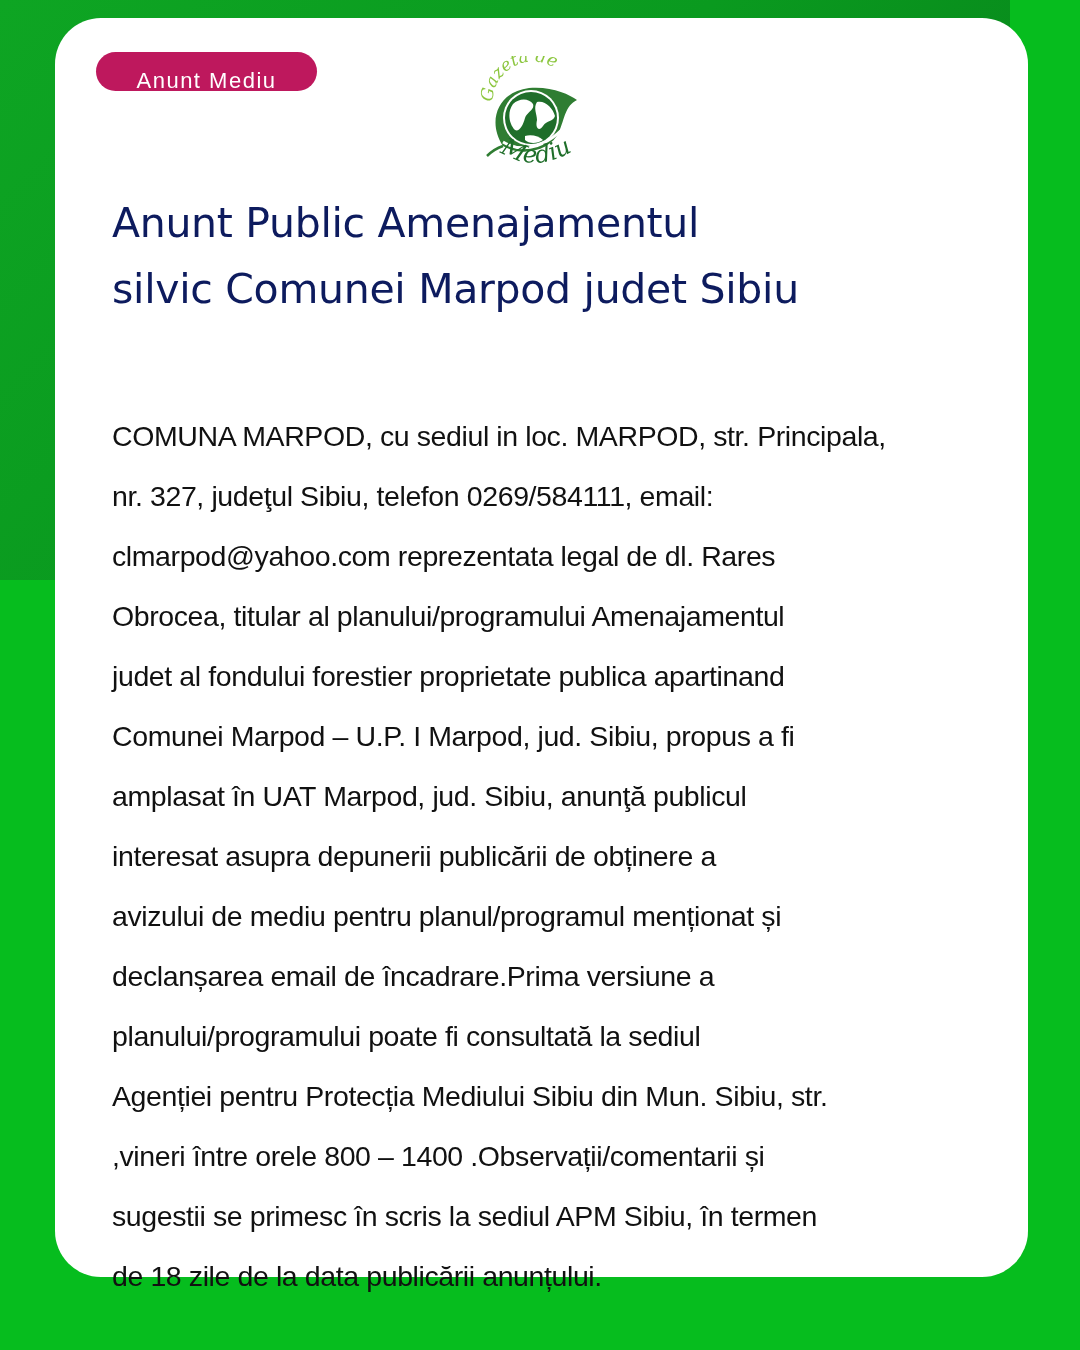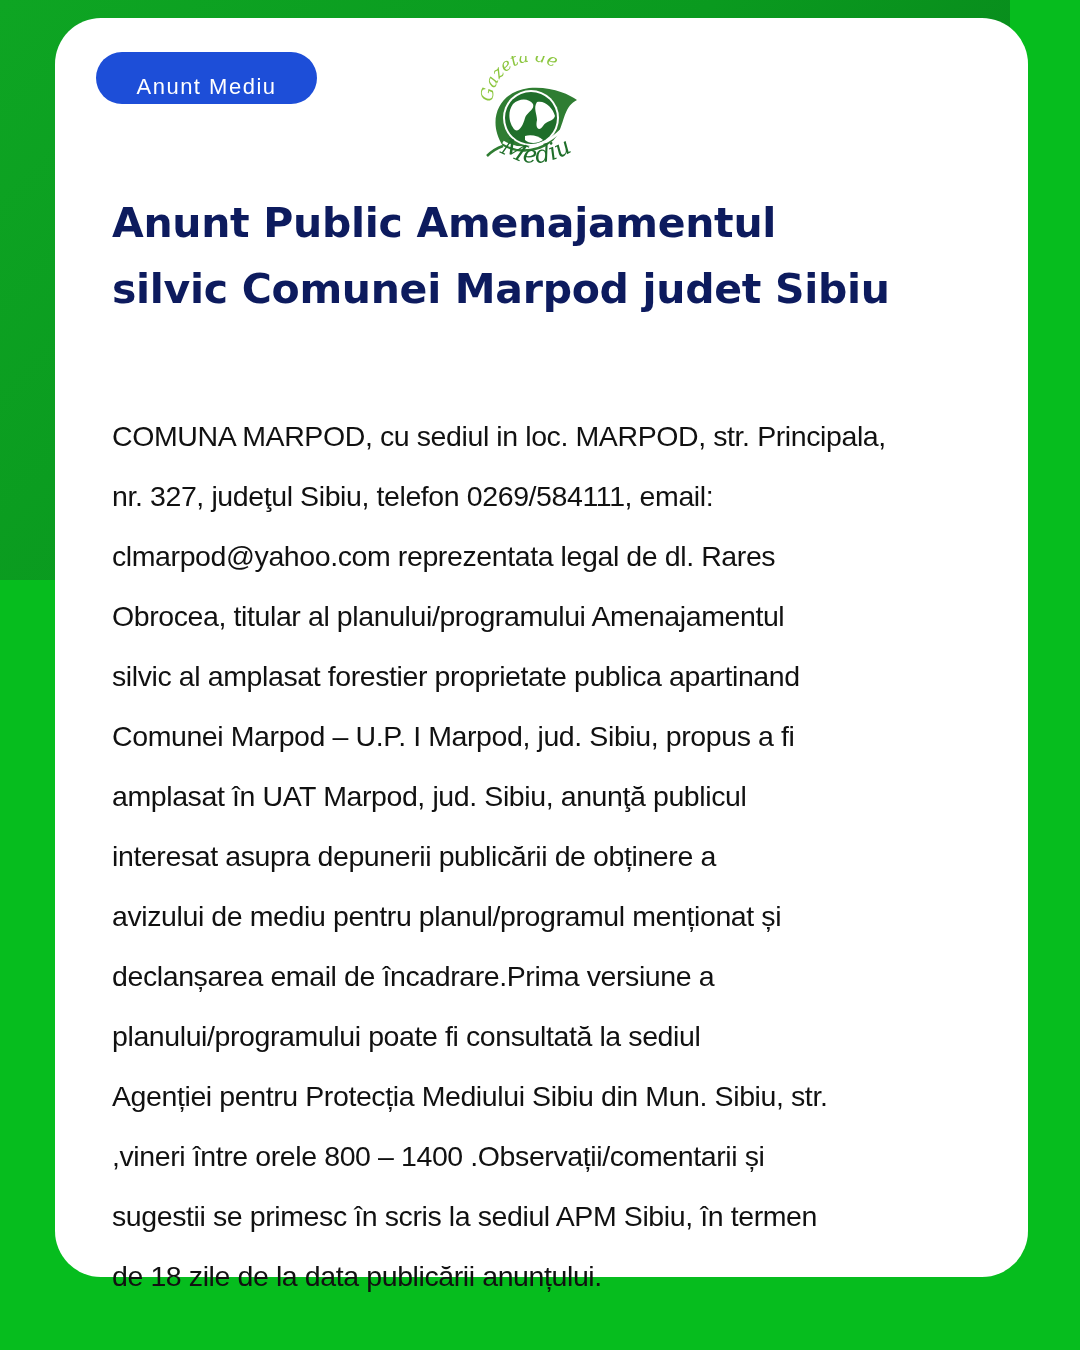--- a/index.html
+++ b/index.html
@@ -29,23 +29,23 @@
       width: 973px;
       height: 1259px;
       background: #ffffff;
       border-radius: 46px;
     }
     .badge {
       position: absolute;
       left: 41px;
       top: 34px;
       width: 221px;
-      height: 52px;
+      height: 39px;
       border-radius: 27px;
-      background: #1d4ed8;
+      background: #be185d;
       color: #ffffff;
       font-size: 22px;
       letter-spacing: 1.5px;
       display: flex;
       align-items: center;
       justify-content: center;
       box-sizing: border-box;
       padding-top: 18px;
     }
     .logo {
@@ -55,21 +55,21 @@
       width: 116px;
       height: 116px;
     }
     .title {
       position: absolute;
       left: 57px;
       top: 172px;
       width: 890px;
       margin: 0;
       font-family: "DejaVu Sans", sans-serif;
-      font-weight: bold;
+      font-weight: normal;
       font-size: 41px;
       line-height: 66px;
       color: #0d1b5e;
       letter-spacing: -0.3px;
     }
     .body-text {
       position: absolute;
       left: 57px;
       top: 381px;
       width: 880px;
@@ -127,21 +127,21 @@
   <h1 class="title">
     <span style="display:block">Anunt Public Amenajamentul</span>
     <span style="display:block">silvic Comunei Marpod judet Sibiu</span>
   </h1>
 
   <div class="body-text">
     <span>COMUNA MARPOD, cu sediul in loc. MARPOD, str. Principala,</span>
     <span>nr. 327, judeţul Sibiu, telefon 0269/584111, email:</span>
     <span>clmarpod@yahoo.com reprezentata legal de dl. Rares</span>
     <span>Obrocea, titular al planului/programului Amenajamentul</span>
-    <span>silvic al amplasat forestier proprietate publica apartinand</span>
+    <span>judet al fondului forestier proprietate publica apartinand</span>
     <span>Comunei Marpod – U.P. I Marpod, jud. Sibiu, propus a fi</span>
     <span>amplasat în UAT Marpod, jud. Sibiu, anunţă publicul</span>
     <span>interesat asupra depunerii publicării de obținere a</span>
     <span>avizului de mediu pentru planul/programul menționat și</span>
     <span>declanșarea email de încadrare.Prima versiune a</span>
     <span>planului/programului poate fi consultată la sediul</span>
     <span>Agenției pentru Protecția Mediului Sibiu din Mun. Sibiu, str.</span>
     <span>,vineri între orele 800 – 1400 .Observații/comentarii și</span>
     <span>sugestii se primesc în scris la sediul APM Sibiu, în termen</span>
     <span>de 18 zile de la data publicării anunțului.</span>

